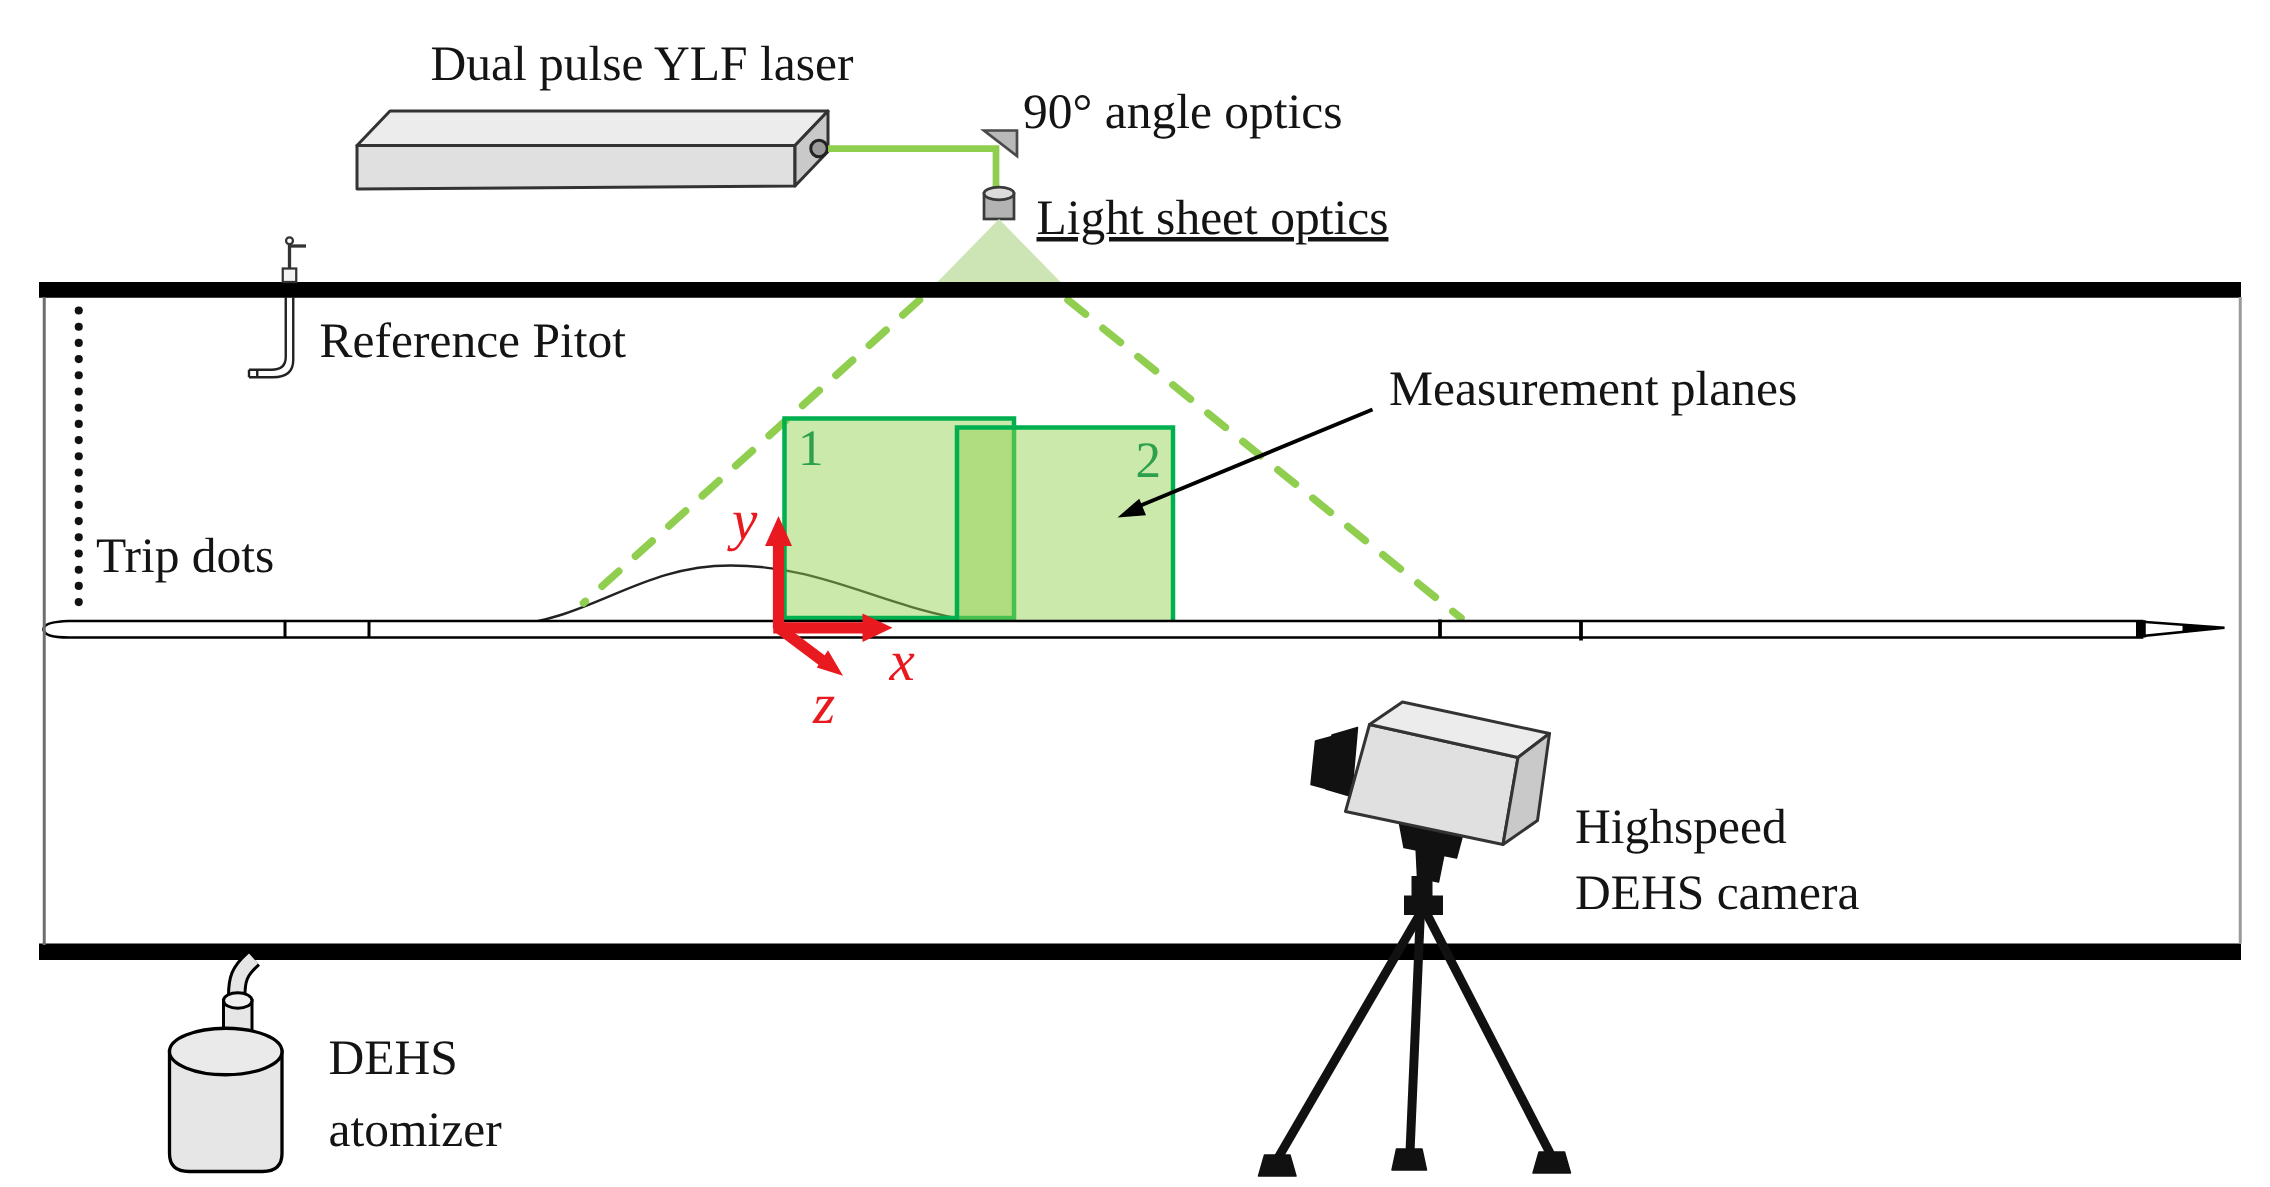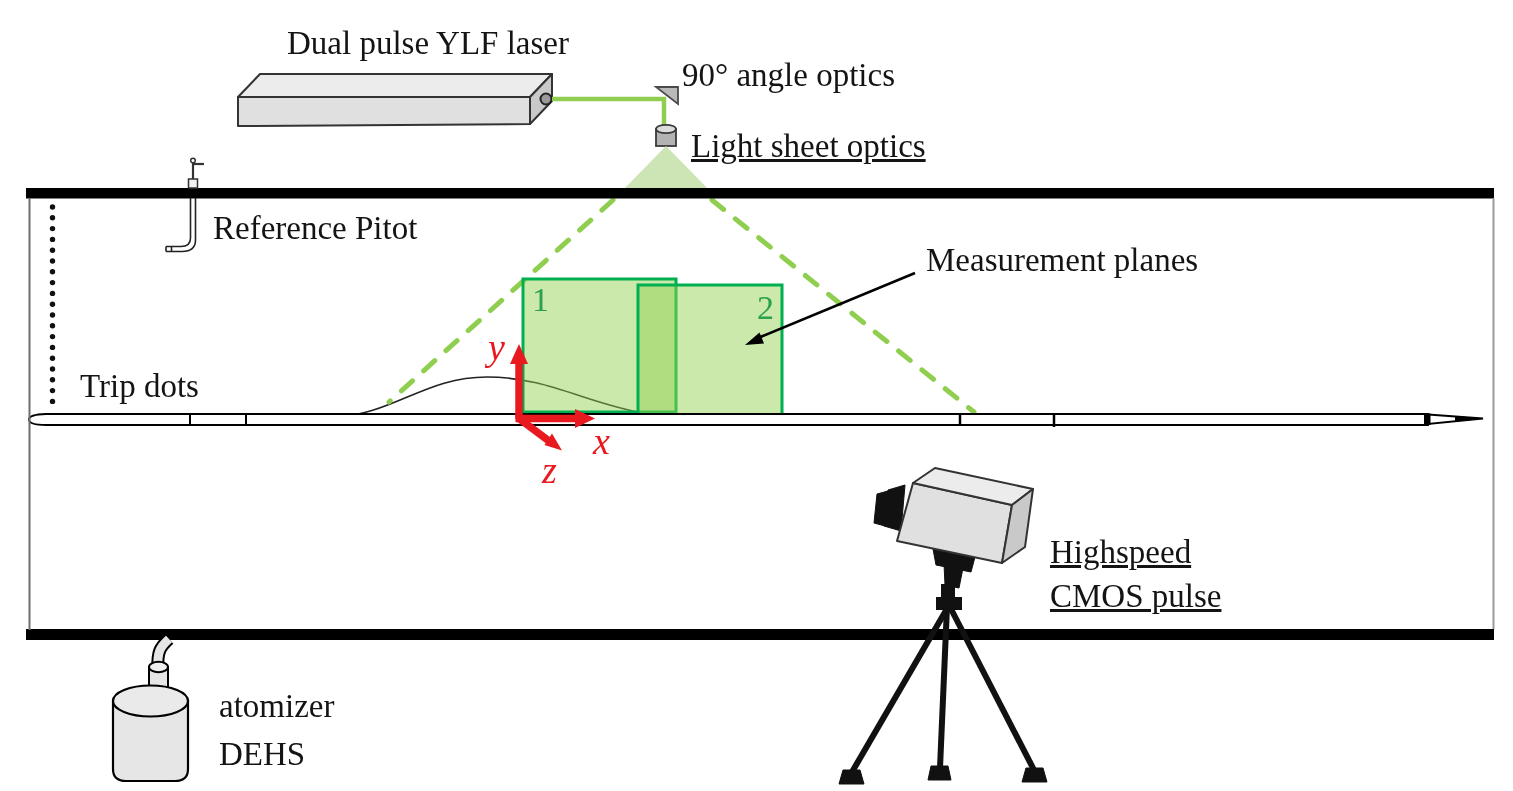--- a/index.html
+++ b/index.html
@@ -7,21 +7,21 @@
     position:relative; width:1513px; height:791px; background:#ffffff;
     font-family:"Liberation Serif","DejaVu Serif",serif; overflow:hidden;padding-left:17px;
   }
   #diagram { position:absolute; left:0; top:0; }
 
   .lbl {
     position:absolute; font-family:"Liberation Serif","DejaVu Serif",serif;
     font-size:33px; color:#141414; white-space:nowrap; line-height:1.05;
   }
   .lbl span { display:block; }
-  .two-line { line-height:1.32;text-decoration:underline; }
+  .two-line { line-height:1.32; }
   .atomizer-lines { line-height:1.45; }
   .plane-num { font-size:34px; color:var(--plane-label-green); }
   .axis-lbl { font-style:italic; font-size:38px; color:var(--axis-red); }
 
   
   .beam     { stroke:var(--laser-green); stroke-width:4.5; fill:none; }
   .dashline { stroke:var(--laser-green); stroke-width:5; fill:none;
               stroke-dasharray:15 15; stroke-linecap:round; }
   .sheet    { fill:var(--sheet-green); }
   .plane    { fill:var(--plane-fill); stroke:var(--plane-stroke); stroke-width:3; }
@@ -155,30 +155,30 @@
       <path d="M 113 701 L 113 769 Q 113 781 126 781 L 175 781 Q 188 781 188 769 L 188 701 Z" fill="#e6e6e6" stroke="#000" stroke-width="2.2"></path>
       <ellipse cx="150.5" cy="701" rx="37.5" ry="15.5" fill="#eaeaea" stroke="#000" stroke-width="2.2"></ellipse>
     </g>
   </svg>
 
   <div class="lbl" style="left:287px; top:26px;">Dual pulse YLF laser</div>
   <div class="lbl" style="left:682px; top:58px;text-align:right;">90° angle optics</div>
   <div class="lbl" style="left:691px; top:129px;text-decoration:underline;">Light sheet optics</div>
   <div class="lbl" style="left:213px; top:211px;">Reference Pitot</div>
   <div class="lbl" style="left:926px; top:243px;">Measurement planes</div>
-  <div class="lbl" style="left:64px;  top:369px;margin-left:16px;">Trip dots</div>
+  <div class="lbl" style="left:64px;  top:354px;">Trip dots</div>
 
   <div class="lbl two-line" style="left:1050px; top:531px;">
     <span>Highspeed</span>
-    <span>CMOS pulse</span>
+    <span>DEHS camera</span>
   </div>
 
   <div class="lbl atomizer-lines" style="left:219px; top:683px;">
+    <span>DEHS</span>
     <span>atomizer</span>
-    <span>DEHS</span>
   </div>
 
   <div class="lbl plane-num" style="left:532px; top:282px;">1</div>
   <div class="lbl plane-num" style="left:757px; top:290px;">2</div>
 
   <div class="lbl axis-lbl" style="left:488px; top:328px;">y</div>
   <div class="lbl axis-lbl" style="left:593px; top:422px;">x</div>
   <div class="lbl axis-lbl" style="left:542px; top:451px;">z</div>
 </div>
 

